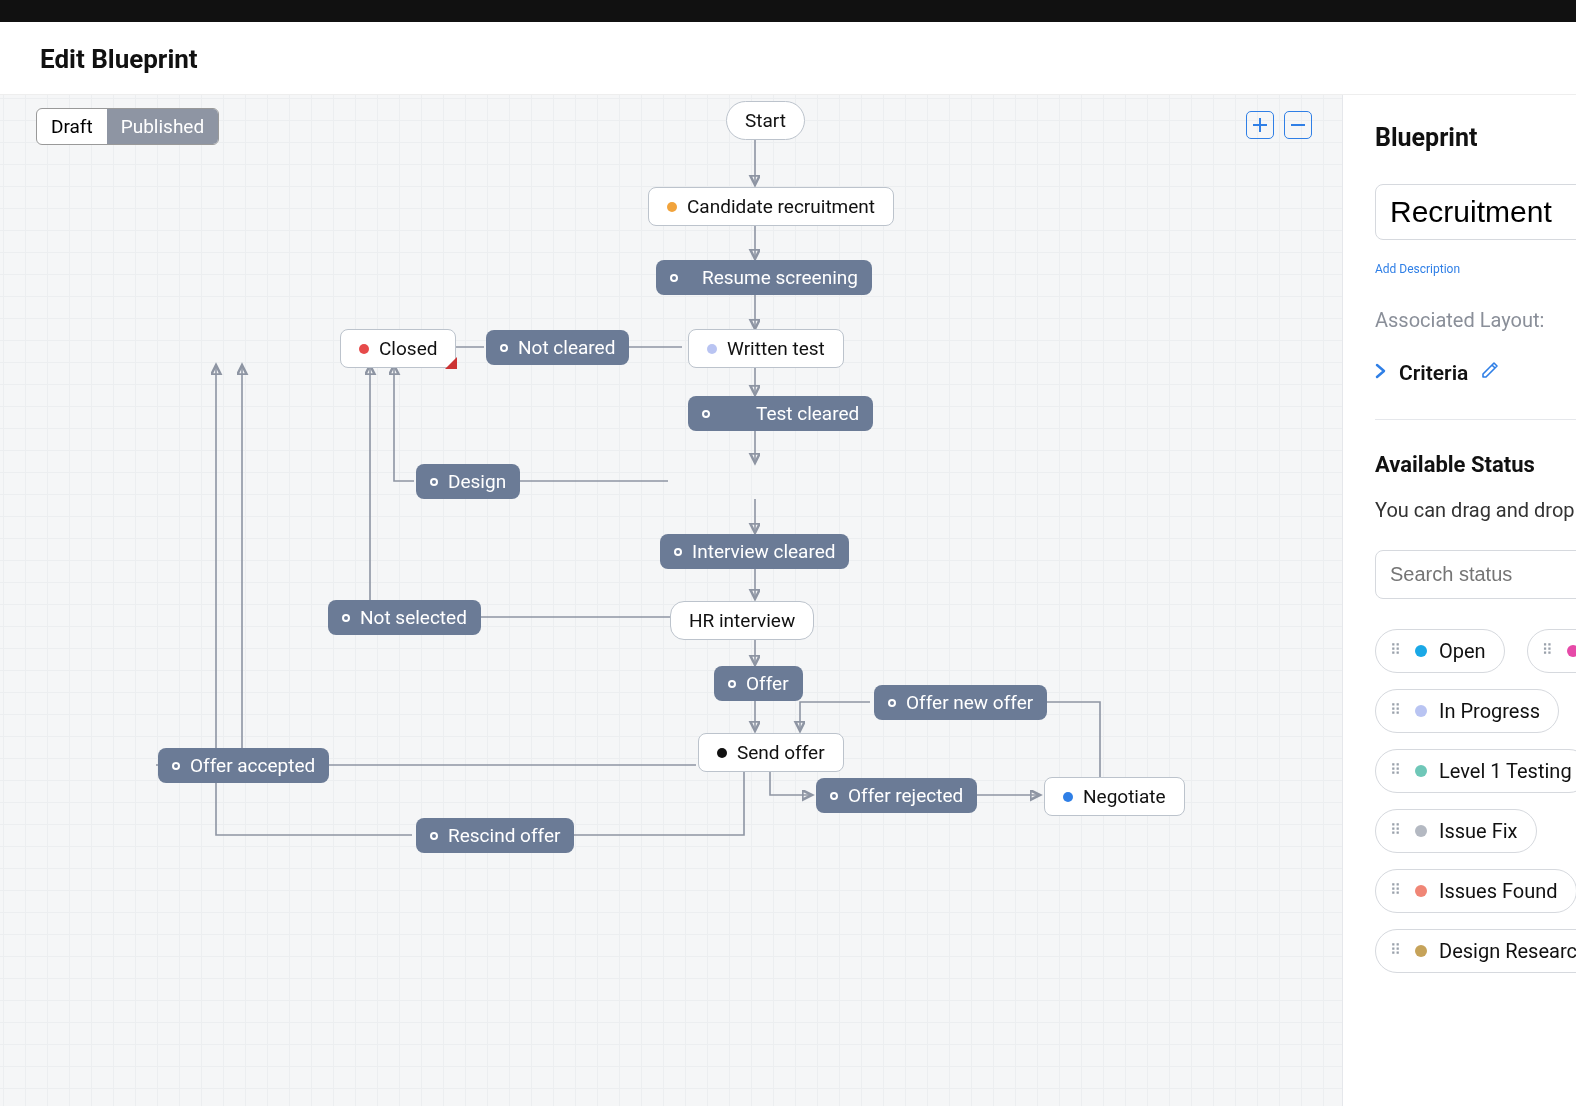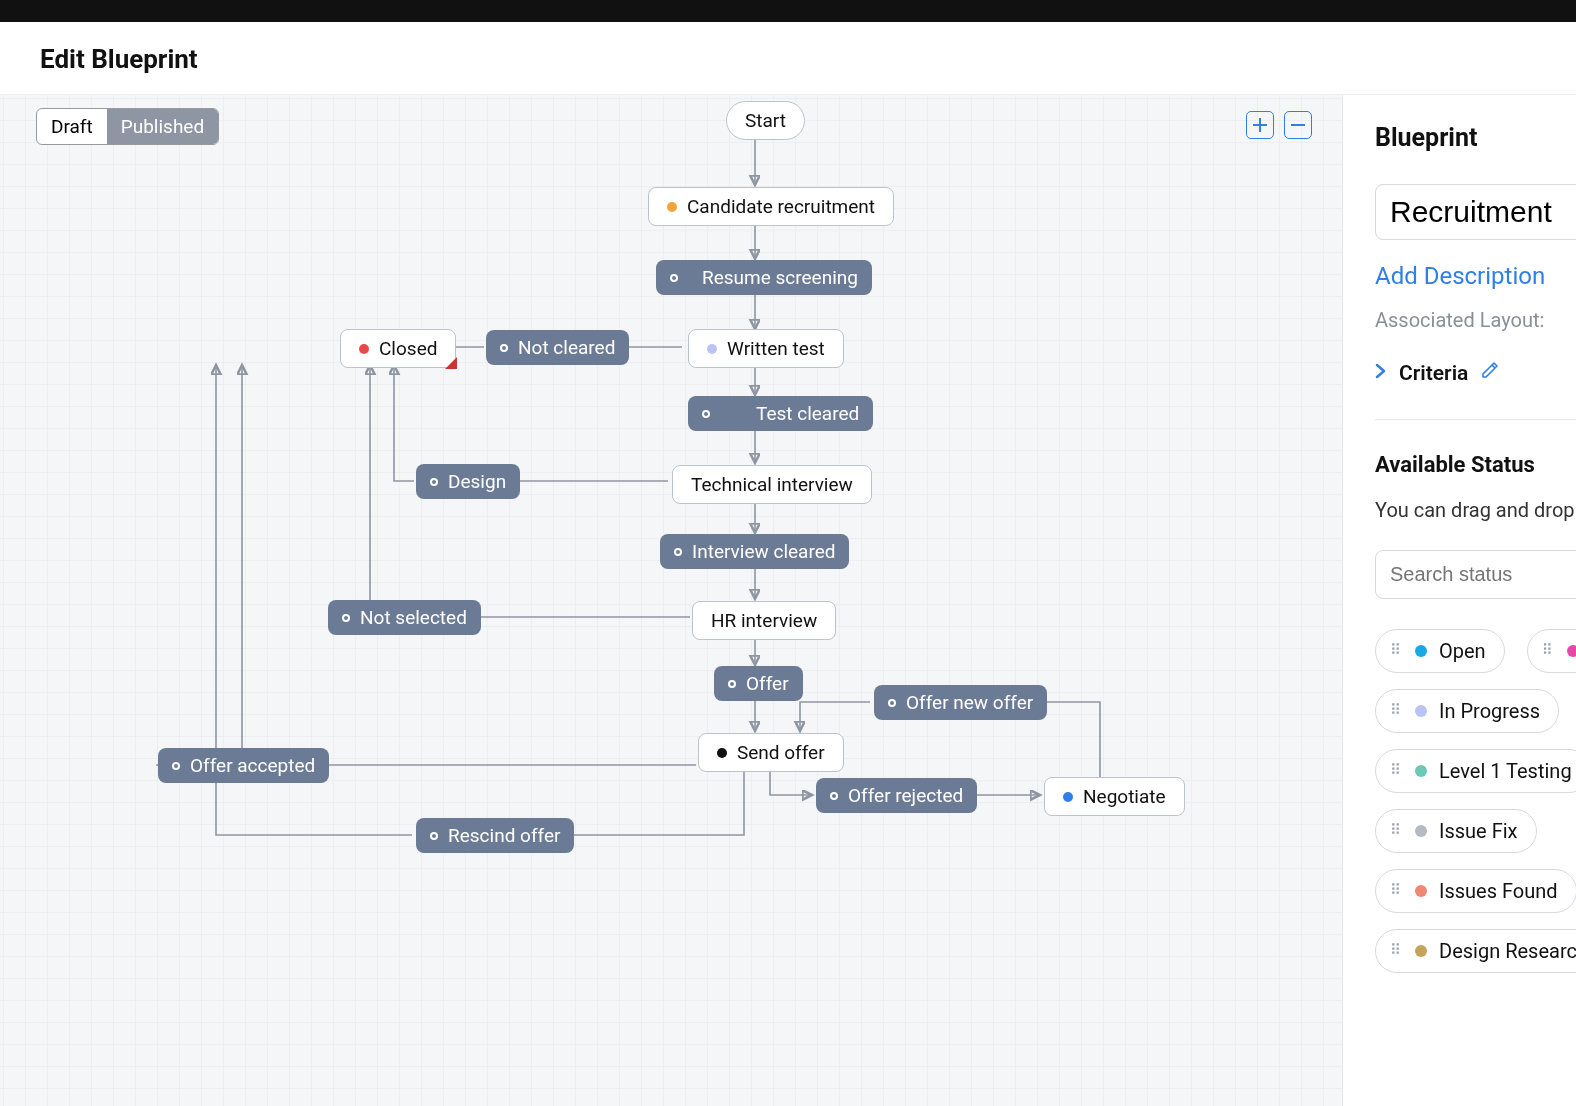--- a/index.html
+++ b/index.html
@@ -58,21 +58,21 @@
   svg.connectors{position:absolute;inset:0;pointer-events:none;}
   .connectors line, .connectors path{stroke:#8e95a3;stroke-width:1.6;fill:none;}
   .arrowhead{fill:#8e95a3;}
 
   
   .sidebar { width:234px; flex:0 0 234px; border-left:1px solid #e5e7eb; background:#fff; padding:28px 0 0 32px; overflow:hidden;}
   .sidebar h2{font-size:25px;font-weight:700;margin:0 0 32px 0;}
   .name-input{
     font-size:30px;font-weight:500;border:1px solid #d6d9de;border-radius:8px;padding:10px 14px;width:300px;
   }
-  .add-desc{color:#2f7fe6;font-size:24px;margin:22px 0 18px 0;display:inline-block;cursor:pointer;}
+  .add-desc{color:#2f7fe6;font-size:12px;margin:22px 0 32px 0;display:inline-block;cursor:pointer;}
   .assoc{color:#8a8f99;font-size:20px;margin-bottom:28px;}
   .criteria-row{display:flex;align-items:center;gap:12px;font-size:21px;cursor:pointer;margin-bottom:34px;}
   .criteria-row .caret{color:#2f7fe6;font-size:18px;}
   .criteria-row .pencil{color:#2f7fe6;}
   .criteria-row .lbl{font-weight:600;}
   hr.sep{border:none;border-top:1px solid #e5e7eb;margin:0 0 32px 0; width:300px;}
   .avail h3{font-size:22px;font-weight:700;margin:0 0 18px 0;}
   .avail p{font-size:20px;color:#333;line-height:1.55;margin:0 0 24px 0;width:300px;}
   .search-status{
     border:1px solid #d6d9de;border-radius:8px;padding:12px 14px;font-size:20px;color:#9aa1ab;width:300px;margin-bottom:30px;
@@ -198,32 +198,29 @@
           </div>
         <div class="state" style="left:340px;top:234px;">
           <span class="dot red"></span>
             <span>Closed</span>
           <span class="corner-flag"></span>
         </div>
         <div class="trans" style="left:688px;top:301px;gap:46px;">
             <span class="dot ring-white"></span>
             <span>Test cleared</span>
           </div>
-        <div class="state" style="left:672px;top:370px;">
-            <span>Technical interview</span>
-          </div>
         <div class="trans" style="left:416px;top:369px;">
             <span class="dot ring-white"></span>
             <span>Design</span>
           </div>
         <div class="trans" style="left:660px;top:439px;">
             <span class="dot ring-white"></span>
             <span>Interview cleared</span>
           </div>
-        <div class="state" style="left:692px;top:506px;">
+        <div class="state" style="left:670px;top:506px;border-radius:14px;">
             <span>HR interview</span>
           </div>
         <div class="trans" style="left:328px;top:505px;">
             <span class="dot ring-white"></span>
             <span>Not selected</span>
           </div>
         <div class="trans" style="left:714px;top:571px;">
             <span class="dot ring-white"></span>
             <span>Offer</span>
           </div>

